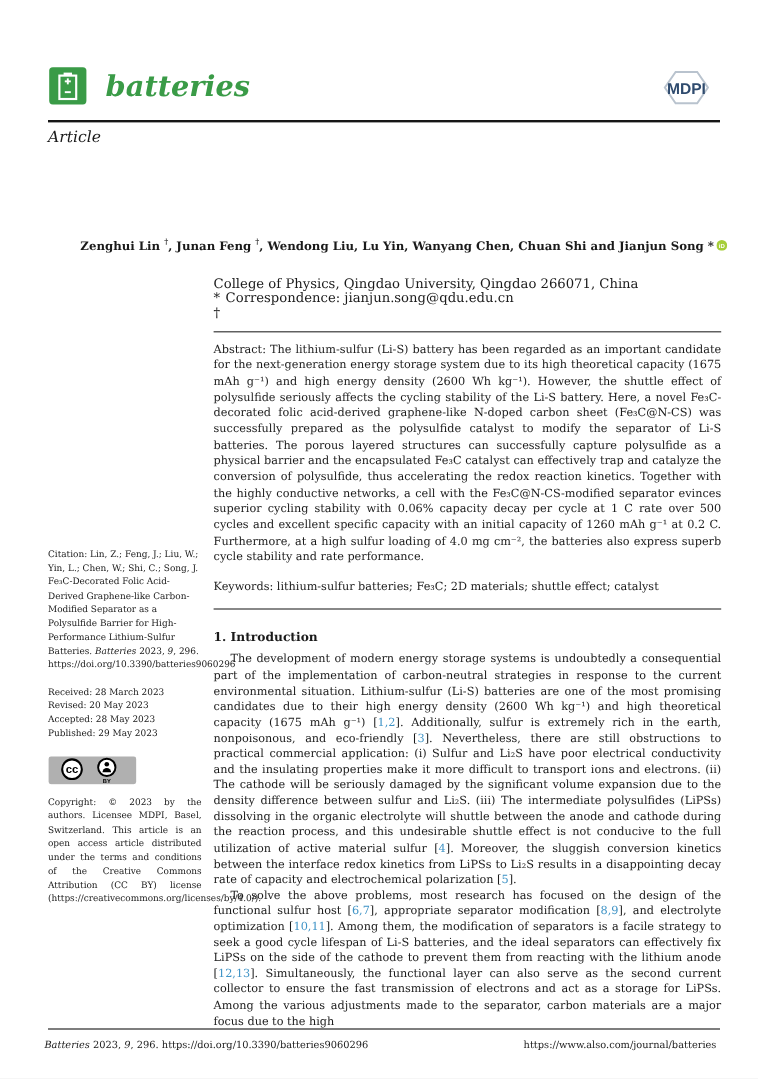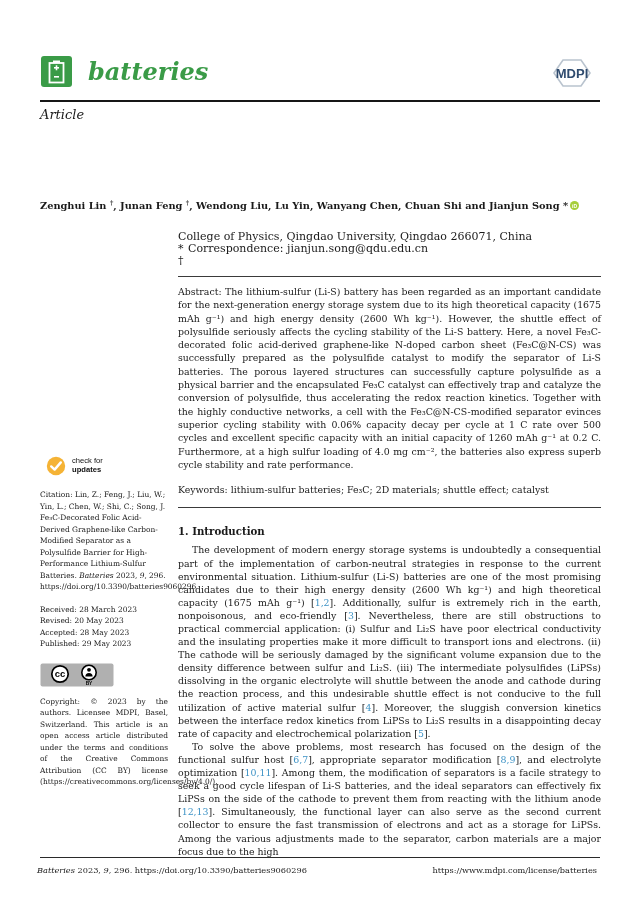--- a/index.html
+++ b/index.html
@@ -10,21 +10,21 @@
   }
   
   .logo-box{position:absolute;left:41px;top:56px;width:31px;height:31px;border-radius:3px;}
   .journal-name{position:absolute;left:88px;top:56px;height:31px;line-height:31px;
     font-size:24px;font-style:italic;font-weight:bold;}
   .mdpi-logo{position:absolute;left:545px;top:55px;}
   .header-rule{position:absolute;left:40px;top:100px;width:560px;height:2px;background:#161616;}
   .article-type{position:absolute;left:40px;top:107px;font-size:13px;font-style:italic;}
   .title{position:absolute;left:40px;top:121px;width:566px;font-size:17px;font-weight:bold;
     line-height:21.5px;letter-spacing:-0.2px;}
-  .authors{position:absolute;left:40px;top:200px;width:566px;font-size:9.8px;font-weight:bold;}
+  .authors{position:absolute;left:40px;top:200px;width:566px;font-size:9.8px;font-weight:bold;text-align:right;}
   .authors sup{font-size:65%;}
   .orcid{display:inline-block;vertical-align:-1px;margin-left:2px;}
   
   .main-col{position:absolute;left:178px;top:231px;width:423px;}
   .affiliation{font-size:11px;line-height:12px;}
   .aff-row{display:flex;}
   .aff-marker{width:10px;flex:none;}
   .abs-rule{border:none;border-top:1px solid #3a3a3a;margin:9px 0 8px 0;}
   .abstract,.keywords,.body-par{font-size:9.4px;line-height:13.3px;text-align:justify;}
   .keywords{margin-top:12px;}
@@ -105,30 +105,20 @@
     <hr class="abs-rule2">
 
     <div class="section-heading">1. Introduction</div>
 
     <p class="body-par" style="margin-bottom:0;"><span>The development of modern energy storage systems is undoubtedly a consequential part of the implementation of carbon-neutral strategies in response to the current environmental situation. Lithium-sulfur (Li-S) batteries are one of the most promising candidates due to their high energy density (2600 Wh kg⁻¹) and high theoretical capacity (1675 mAh g⁻¹) [</span><span class="ref">1,2</span><span>]. Additionally, sulfur is extremely rich in the earth, nonpoisonous, and eco-friendly [</span><span class="ref">3</span><span>]. Nevertheless, there are still obstructions to practical commercial application: (i) Sulfur and Li₂S have poor electrical conductivity and the insulating properties make it more difficult to transport ions and electrons. (ii) The cathode will be seriously damaged by the significant volume expansion due to the density difference between sulfur and Li₂S. (iii) The intermediate polysulfides (LiPSs) dissolving in the organic electrolyte will shuttle between the anode and cathode during the reaction process, and this undesirable shuttle effect is not conducive to the full utilization of active material sulfur [</span><span class="ref">4</span><span>]. Moreover, the sluggish conversion kinetics between the interface redox kinetics from LiPSs to Li₂S results in a disappointing decay rate of capacity and electrochemical polarization [</span><span class="ref">5</span><span>].</span></p>
     <p class="body-par" style="margin-bottom:0;"><span>To solve the above problems, most research has focused on the design of the functional sulfur host [</span><span class="ref">6,7</span><span>], appropriate separator modification [</span><span class="ref">8,9</span><span>], and electrolyte optimization [</span><span class="ref">10,11</span><span>]. Among them, the modification of separators is a facile strategy to seek a good cycle lifespan of Li-S batteries, and the ideal separators can effectively fix LiPSs on the side of the cathode to prevent them from reacting with the lithium anode [</span><span class="ref">12,13</span><span>]. Simultaneously, the functional layer can also serve as the second current collector to ensure the fast transmission of electrons and act as a storage for LiPSs. Among the various adjustments made to the separator, carbon materials are a major focus due to the high</span></p>
   </div>
 
   <div class="sidebar">
 
-    <div class="check-badge">
-      <svg width="20" height="20" viewBox="0 0 20 20">
-        <circle cx="10" cy="10" r="9.2" fill="#f5b335"></circle>
-        <path d="M5.2 10.4 L8.6 13.6 L14.8 6.4" fill="none" stroke="#ffffff" stroke-width="2.4" stroke-linecap="round" stroke-linejoin="round"></path>
-      </svg>
-      <div class="check-badge-text">
-        <div>check for</div>
-        <div class="b2">updates</div>
-      </div>
-    </div>
 
     <div class="citation-block"><strong>Citation: </strong><span>Lin, Z.; Feng, J.; Liu, W.; Yin, L.; Chen, W.; Shi, C.; Song, J. Fe₃C-Decorated Folic Acid-Derived Graphene-like Carbon-Modified Separator as a Polysulfide Barrier for High-Performance Lithium-Sulfur Batteries. </span><em>Batteries </em><strong>2023</strong><span>, </span><em>9</em><span>, 296. https://doi.org/10.3390/batteries9060296</span></div>
 
 
     <div class="dates">
         <div class="date-line">Received: 28 March 2023</div>
         <div class="date-line">Revised: 20 May 2023</div>
         <div class="date-line">Accepted: 28 May 2023</div>
         <div class="date-line">Published: 29 May 2023</div>
       </div>
@@ -142,16 +132,16 @@
       <path d="M45.4 13.6 a3.6 3.6 0 0 1 7.2 0 z" fill="#000000"></path>
       <text x="49" y="22.3" text-anchor="middle" font-family="Liberation Sans, sans-serif" font-size="4.8" font-weight="bold" fill="#000000">BY</text>
     </svg>
 
     <div class="copyright"><strong>Copyright: </strong><span>© 2023 by the authors. Licensee MDPI, Basel, Switzerland. This article is an open access article distributed under the terms and conditions of the Creative Commons Attribution (CC BY) license (https://creativecommons.org/licenses/by/4.0/).</span></div>
   </div>
 
   <div class="footer-rule"></div>
   <div class="footer">
     <span><em>Batteries </em><strong>2023</strong><span>, </span><em>9</em><span>, 296. https://doi.org/10.3390/batteries9060296</span></span>
-    <span>https://www.mdpi.com/license/batteries</span>
+    <span>https://www.also.com/journal/batteries</span>
   </div>
 
 </div>
 
 </body></html>

